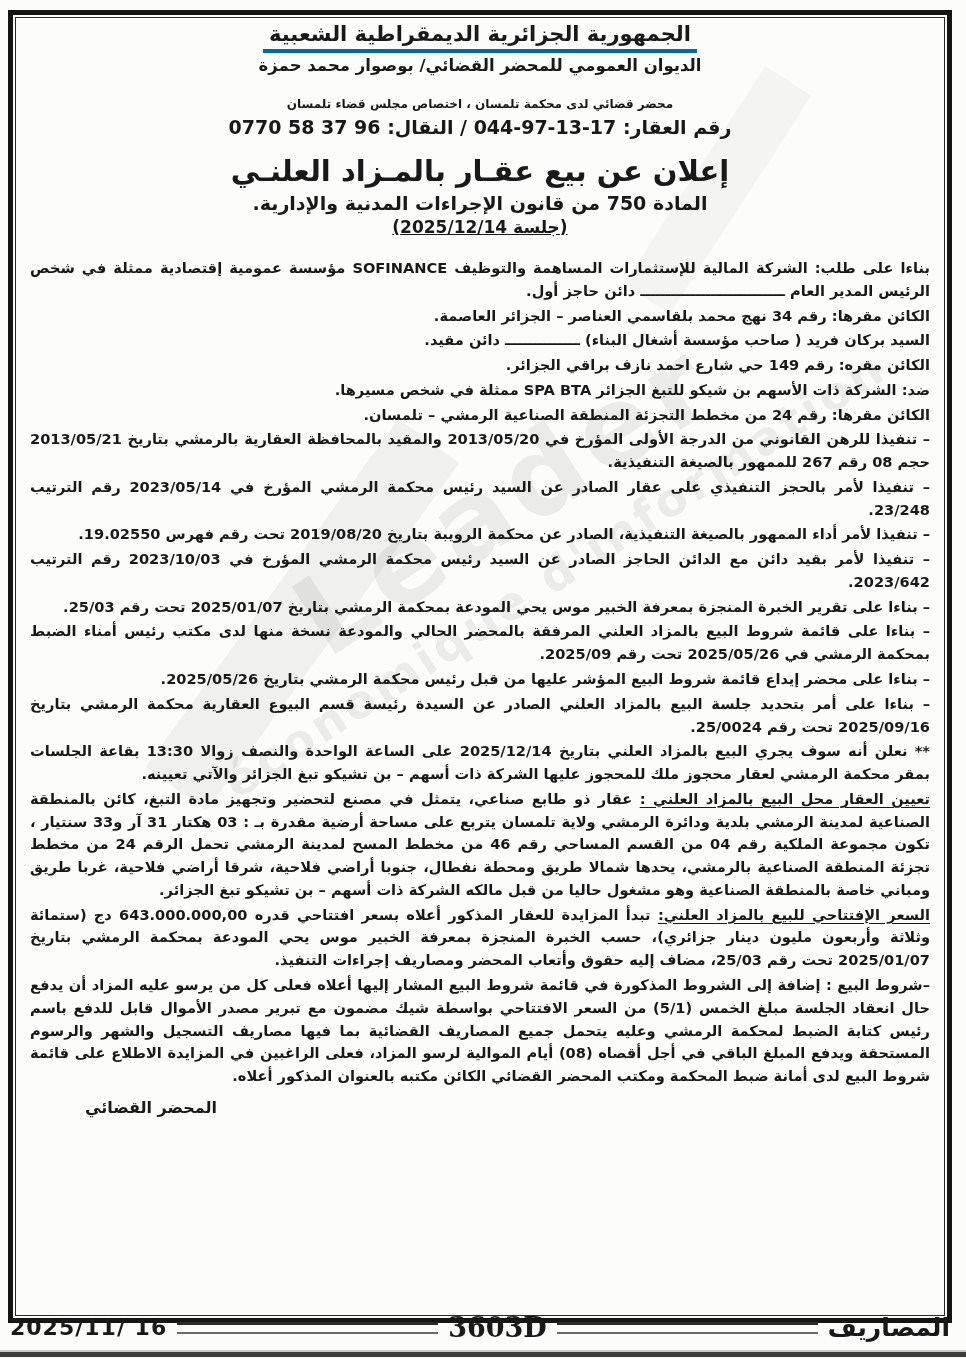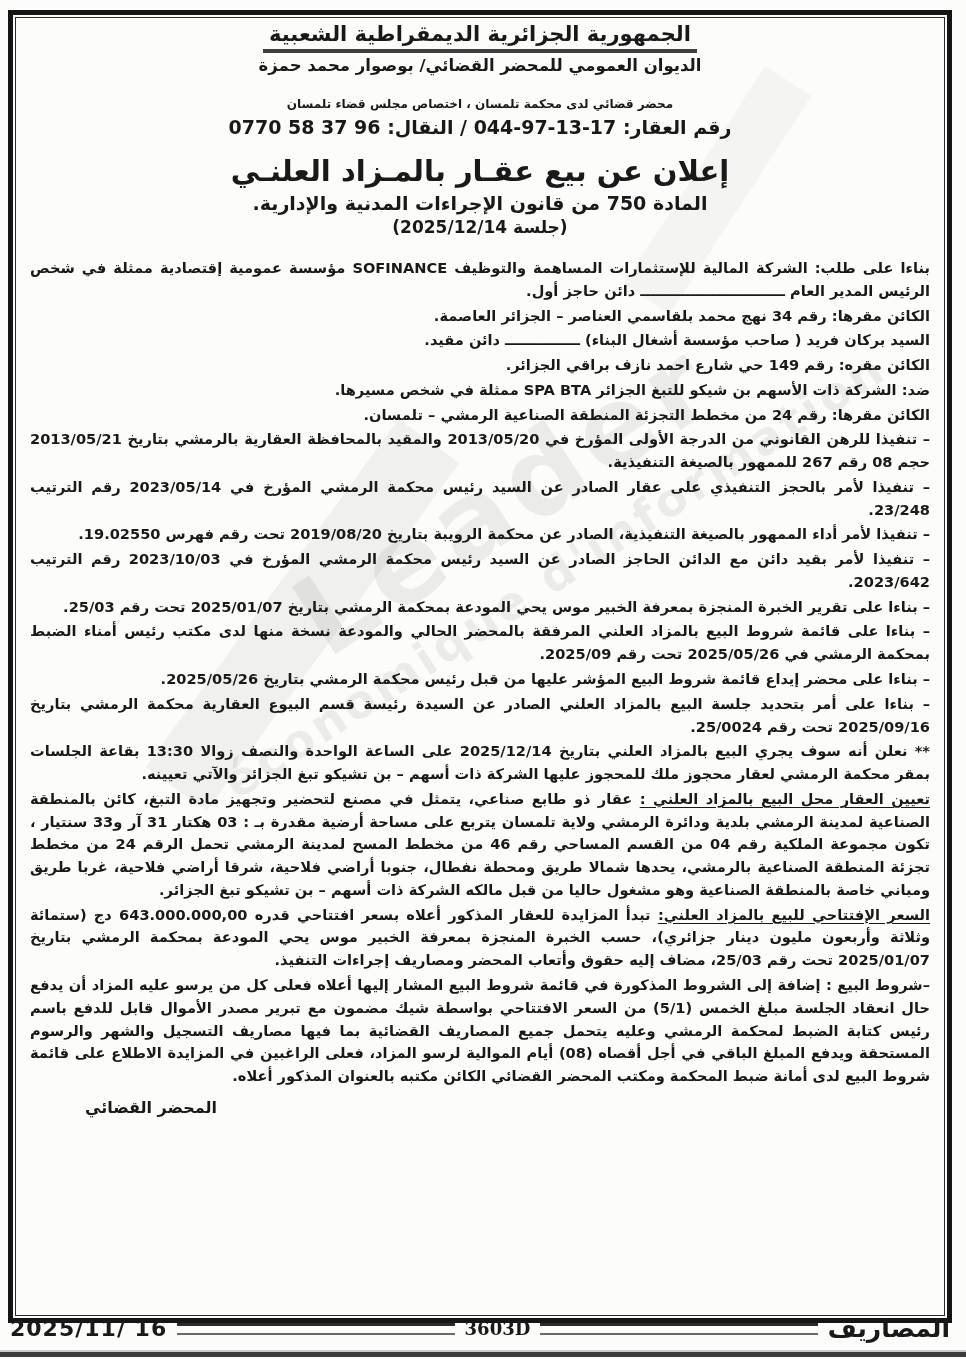--- a/index.html
+++ b/index.html
@@ -57,32 +57,32 @@
   .content{
     position:absolute;top:22px;left:30px;right:36px;bottom:60px;
     direction:rtl;
     z-index:2;
   }
   .hdr{text-align:center;}
   .hdr-line1{
     display:inline-block;
     font-size:21px;font-weight:bold;
     letter-spacing:1px;
-    border-bottom:4px solid #404040;
+    border-bottom:4px solid #0369a1;
     padding:0 6px 3px 6px;
   }
   .hdr-line2{font-size:16.5px;font-weight:bold;margin-top:3px;}
   .hdr-line3{font-size:12px;font-weight:bold;margin-top:22px;}
   .hdr-line4{font-size:19px;font-weight:bold;margin-top:5px;}
   .ltr{direction:ltr;unicode-bidi:isolate;}
 
   .title-block{text-align:center;margin-top:16px;}
   .title-main{font-size:29px;font-weight:bold;}
   .title-article{font-size:19px;font-weight:bold;margin-top:4px;}
-  .title-session{font-size:17px;font-weight:bold;margin-top:3px;}
+  .title-session{font-size:17px;font-weight:bold;margin-top:3px;text-decoration:underline;}
 
   .body-text{margin-top:20px;font-size:14.6px;line-height:1.56;text-align:justify;font-weight:bold;}
   .body-text p{margin:0 0 2px 0;}
   .p-label{font-weight:bold;}
   .u{text-decoration:underline;text-underline-offset:3px;}
   .signature{
     margin-top:10px;
     text-align:left;
     padding-left:55px;
     font-size:16px;font-weight:bold;
@@ -93,21 +93,21 @@
     display:flex;align-items:center;
     z-index:3;
   }
   .footer-date{font-size:22px;font-weight:bold;direction:ltr;letter-spacing:1px;}
   .footer-rule{
     flex:1;height:7px;margin:0 10px;
     border-top:3px solid #2a2a2a;
     border-bottom:2px solid #6a6a6a;
     align-self:center;
   }
-  .footer-code{font-size:18px;font-weight:bold;font-family:"DejaVu Serif", serif;direction:ltr;}
+  .footer-code{font-size:27px;font-weight:bold;font-family:"DejaVu Serif", serif;direction:ltr;}
   .footer-paper{font-size:25px;font-weight:bold;}
   .bottom-bar{
     position:absolute;left:0;right:0;bottom:2px;height:5px;
     background:#3c3c3c;
     box-shadow:0 -2px 0 rgba(60,60,60,0.25);
     z-index:3;
   }
 </style>
 </head>
 <body>

